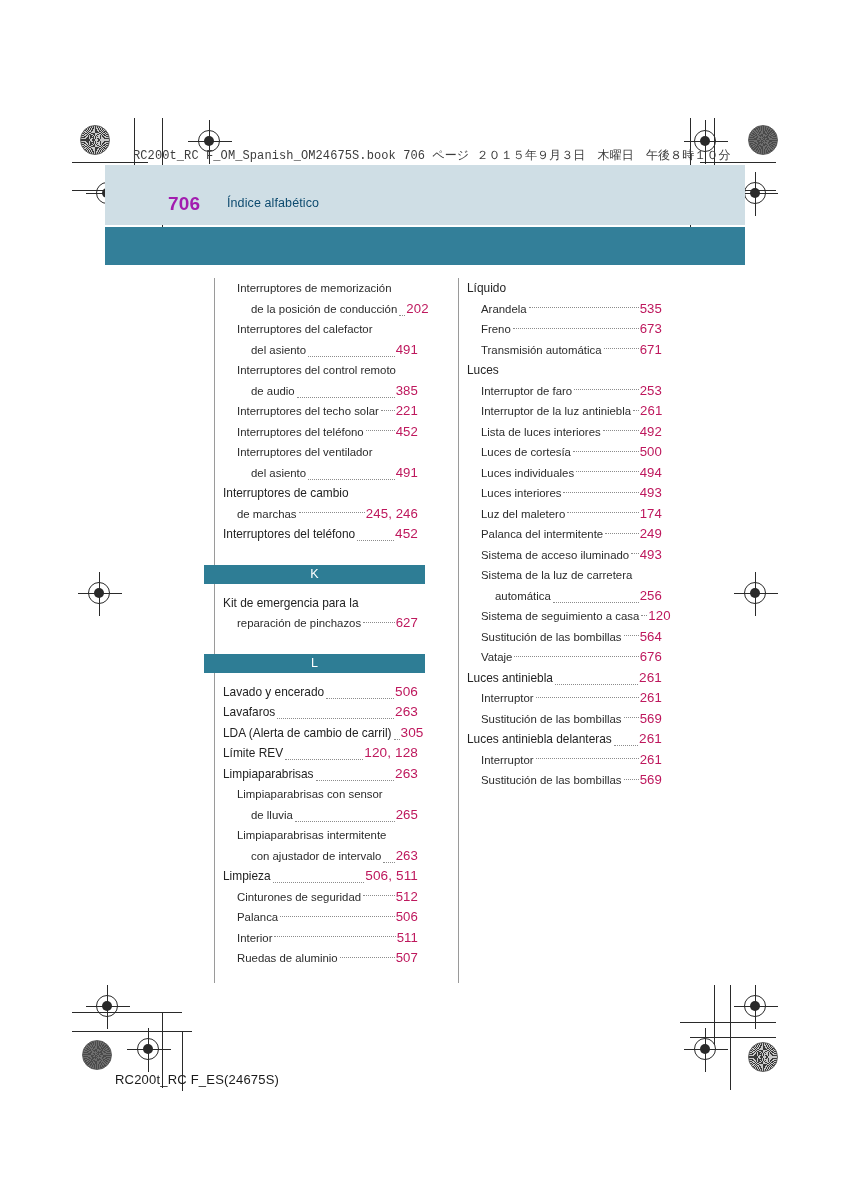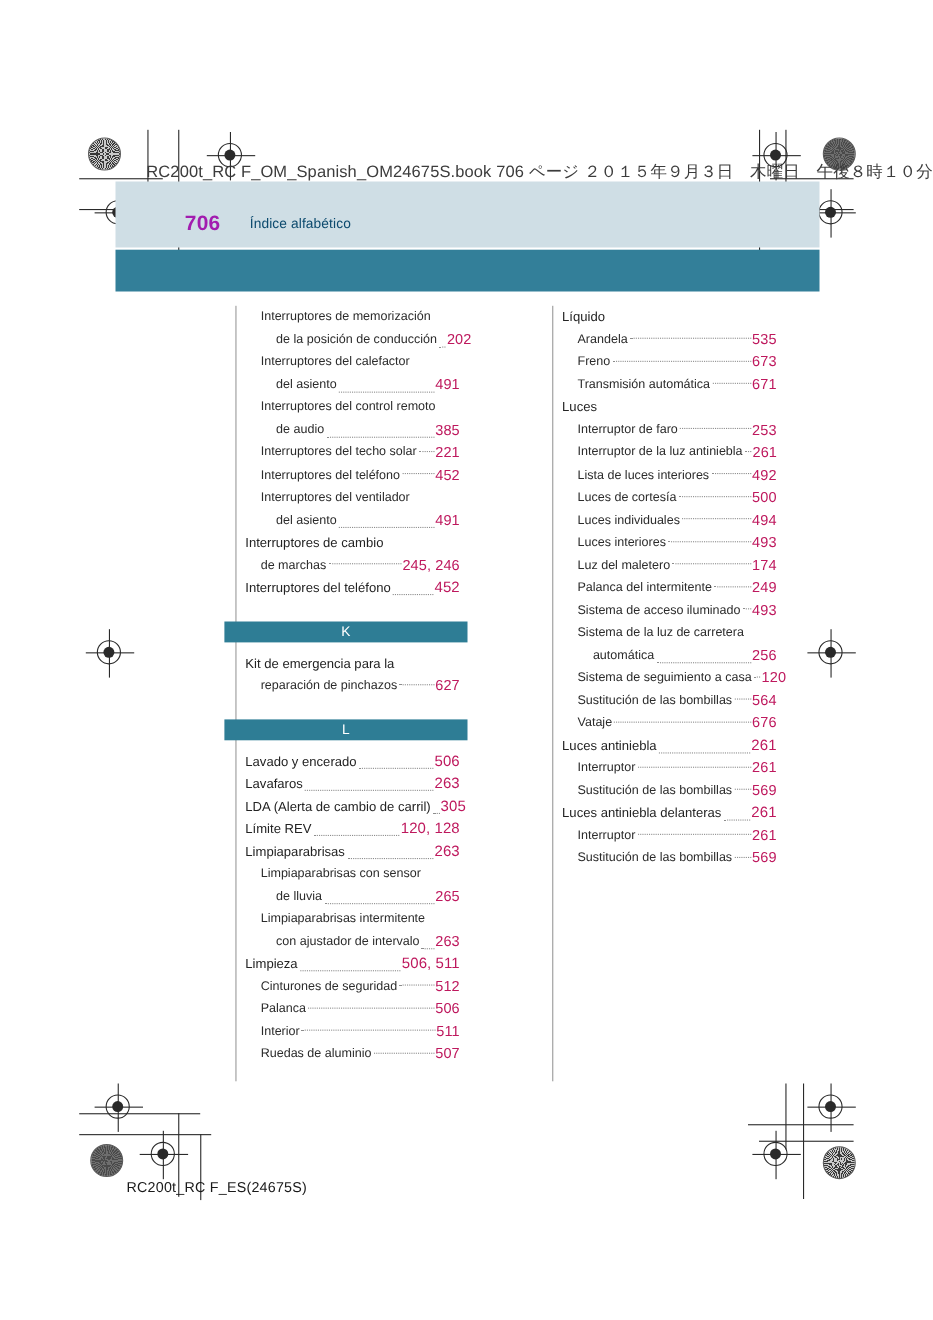--- a/index.html
+++ b/index.html
@@ -80,22 +80,22 @@
   .page-title {
     position: absolute;
     font-size: 12.5px;
     color: #0c4a6e;
     letter-spacing: 0.1px;
   }
 
   
   .running-head {
     position: absolute;
-    font-family: Liberation Sans, sans-serif;
-    font-size: 15px;
+    font-family: Liberation Mono, monospace;
+    font-size: 12px;
     color: #3c3c3c;
     white-space: nowrap;
     letter-spacing: 0.1px;
   }
 
   
   .footer-code {
     position: absolute;
     font-size: 13px;
     color: #1a1a1a;
@@ -107,21 +107,21 @@
   .col {
     position: absolute;
     top: 278px;
     width: 204px;
     box-sizing: border-box;
     border-left: 1px solid #9a9a9a;
     padding-left: 8px;
     height: 705px;
   }
   .col-left  { left: 214px; }
-  .col-right { left: 458px; margin-left: 44px; }
+  .col-right { left: 458px; }
 
   .sec-head {
     position: relative;
     background: #2e7d95;
     color: #ffffff;
     font-size: 12.5px;
     text-align: center;
     line-height: 19px;
     height: 19px;
     margin-left: -19px;

